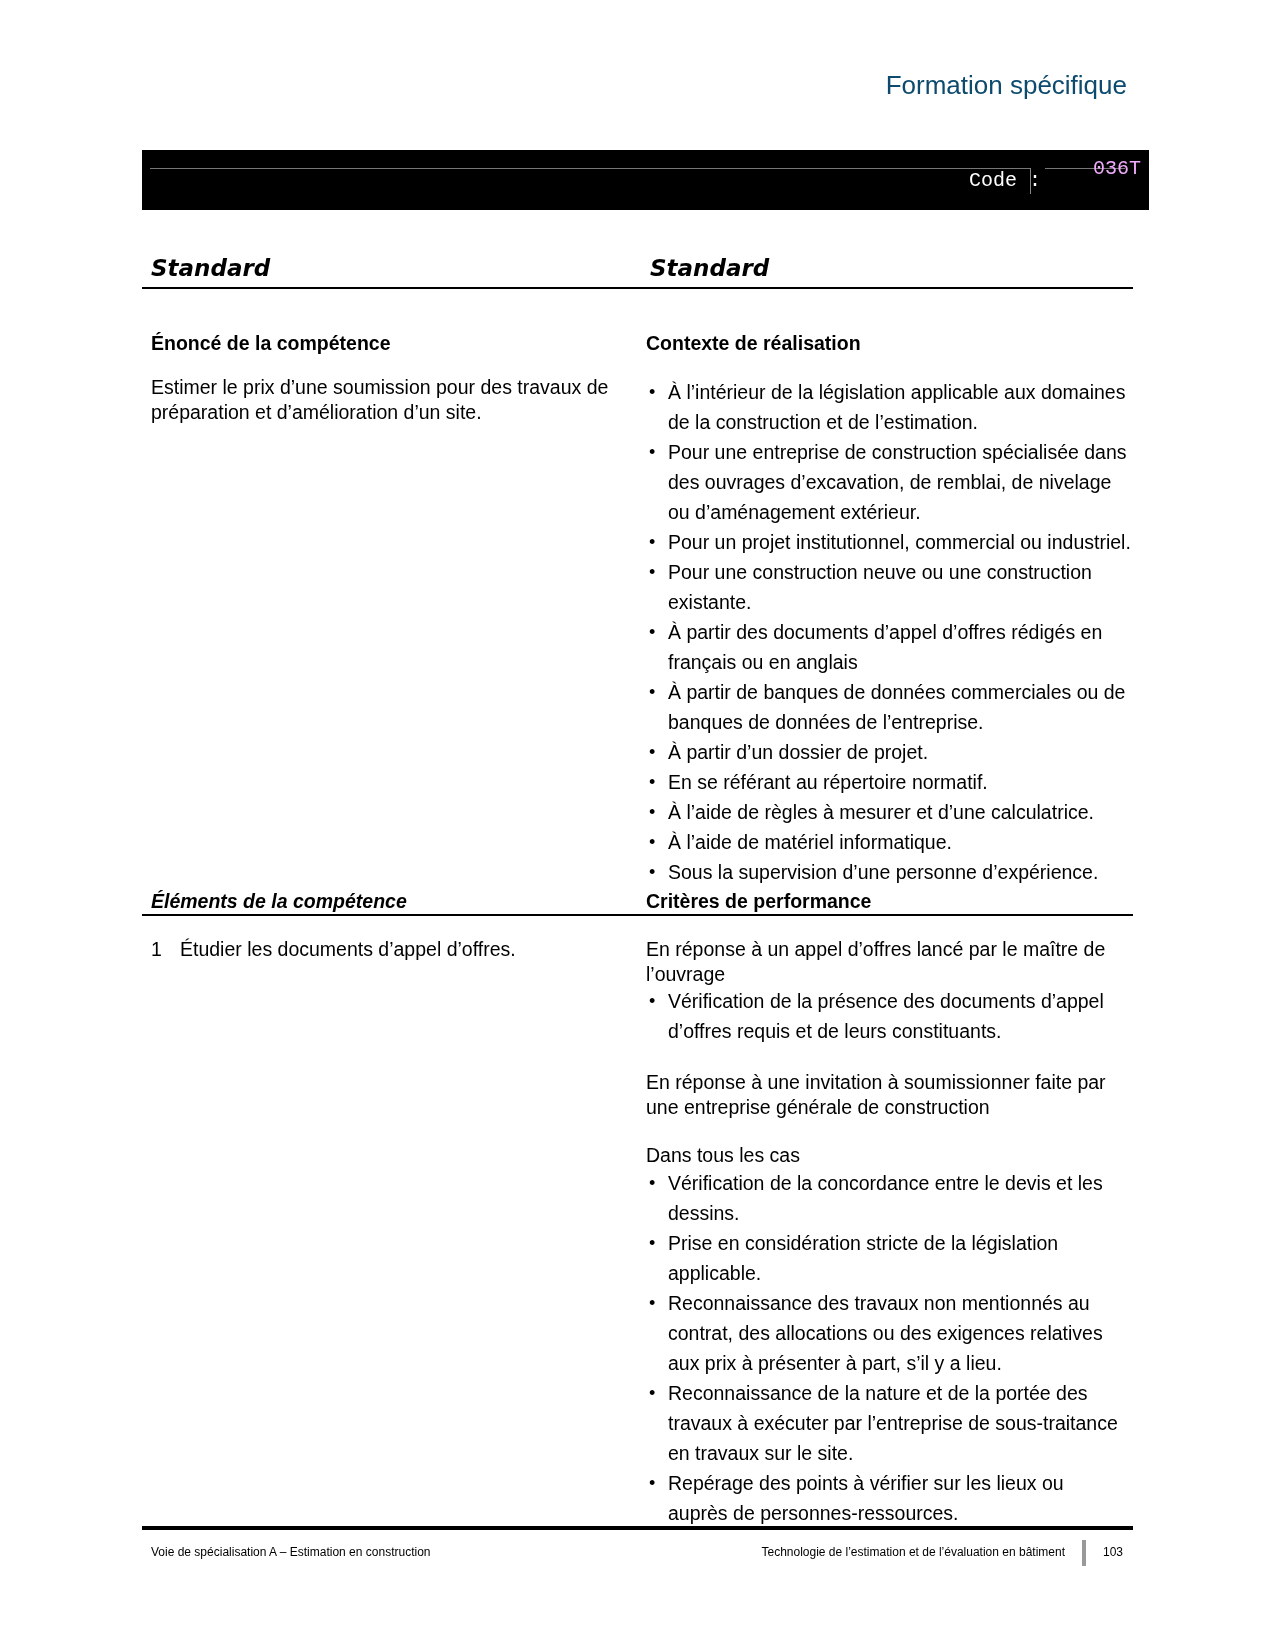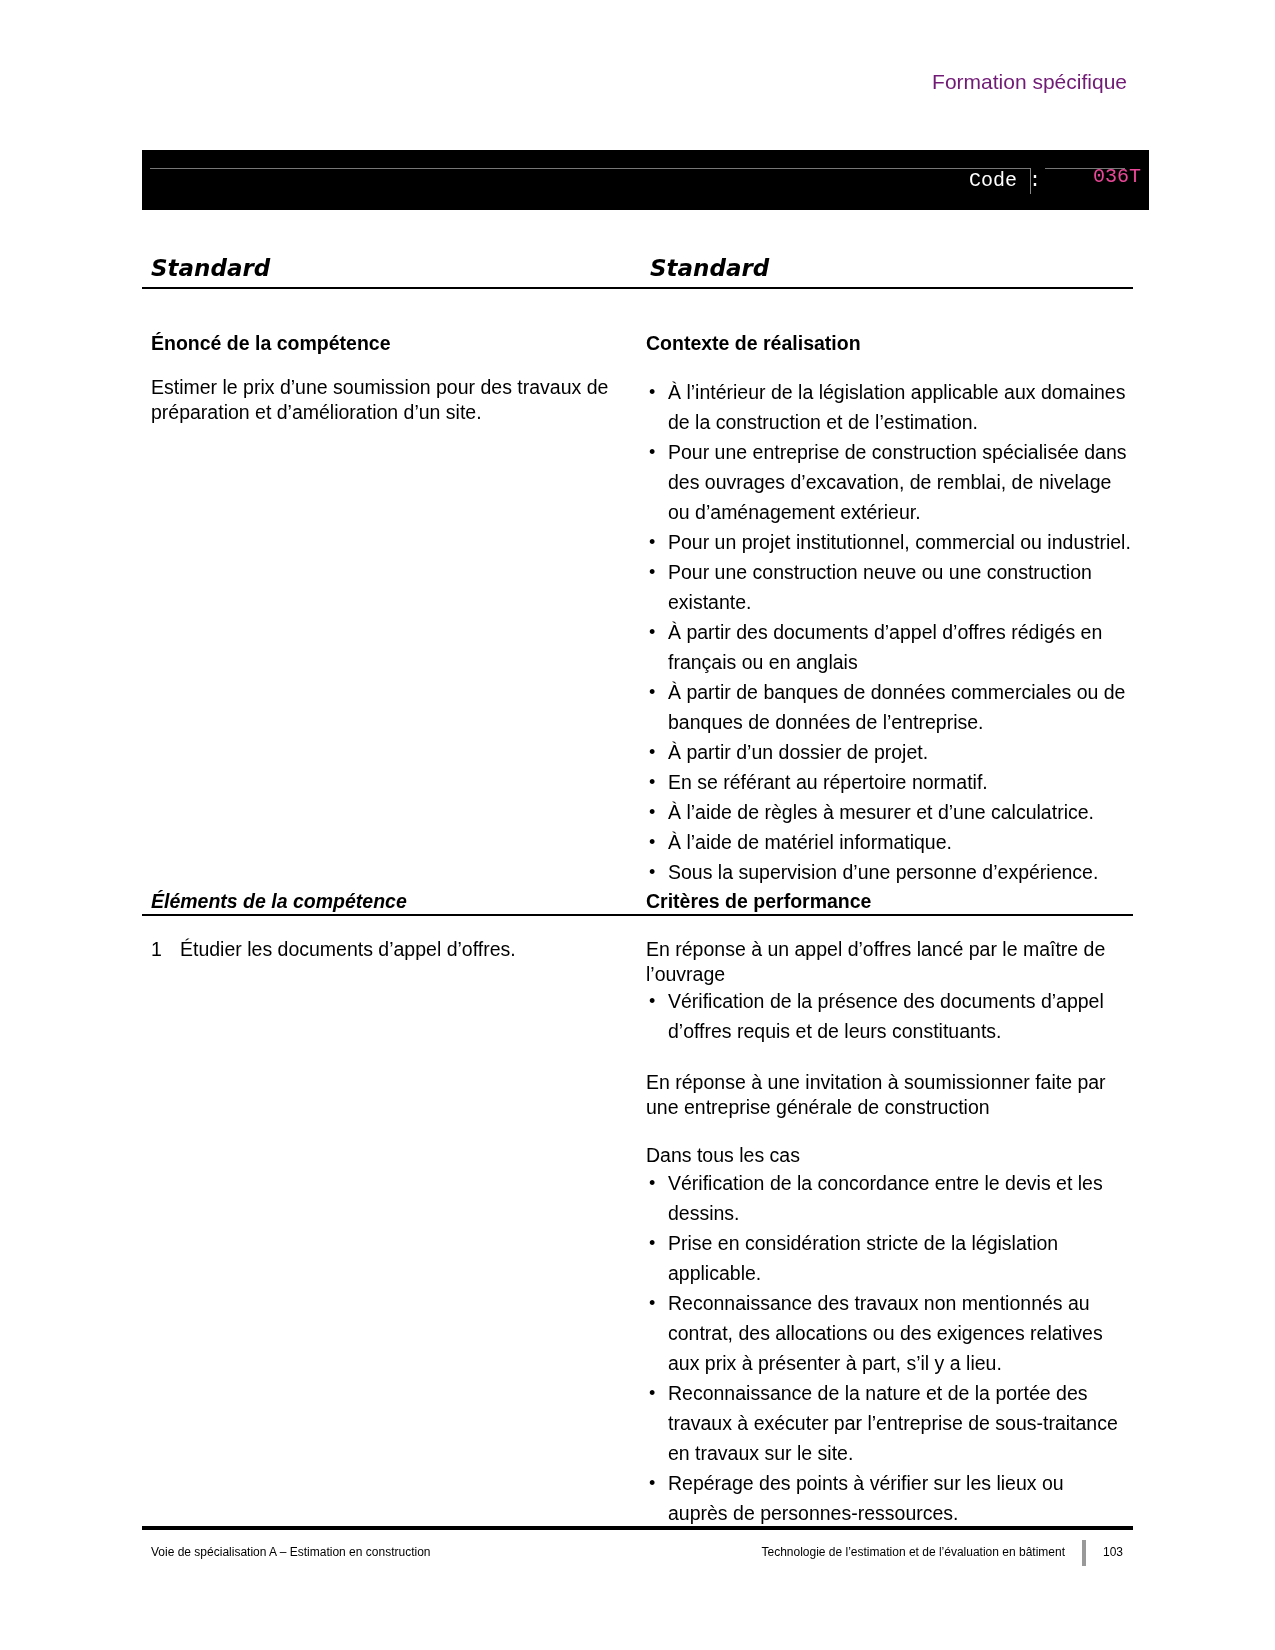--- a/index.html
+++ b/index.html
@@ -1,25 +1,25 @@
 <!DOCTYPE html>
 <html><head>
 <meta charset="utf-8">
 <style>
   html, body { margin: 0; padding: 0; background: #ffffff; }
   body { width: 1275px; height: 1650px; position: relative; overflow: hidden;
          font-family: "Liberation Sans", sans-serif; color: #000; }
   .abs { position: absolute; }
-  .running-head { top: 70px; right: 148px; font-size: 21px; color: #701a75; }
+  .running-head { top: 70px; right: 148px; font-size: 26px; color: #0c4a6e; }
   .code-bar { left: 142px; top: 150px; width: 1007px; height: 60px; background: #000; font-family: Liberation Mono, monospace; }
   .code-bar .inner-line { position: absolute; left: 8px; top: 18px; width: 880px; height: 1px; background: #777; }
   .code-bar .inner-line2 { position: absolute; left: 903px; top: 18px; width: 80px; height: 1px; background: #777; }
   .code-bar .sep { position: absolute; left: 888px; top: 18px; width: 1px; height: 26px; background: #888; }
   .code-label { position: absolute; right: 108px; top: 18px; font-size: 20px; color: #fff; line-height: 26px; }
-  .code-value { position: absolute; right: 8px; top: 14px; font-size: 20px; color: #ec4899; line-height: 26px; }
+  .code-value { position: absolute; right: 8px; top: 6px; font-size: 20px; color: #f0abfc; line-height: 26px; }
   .section-title { font-family: "DejaVu Sans", sans-serif; font-weight: bold; font-style: italic; font-size: 23px; top: 255px; }
   .rule-thick { left: 142px; width: 991px; height: 2px; background: #000; }
   .subhead { font-weight: bold; font-size: 19.5px; }
   .body { font-size: 19.5px; line-height: 24.5px; }
   ul.bullets { list-style: none; margin: 0; padding: 0; }
   ul.bullets li { position: relative; padding-left: 22px; font-size: 19.5px; line-height: 30px; }
   ul.bullets li::before { content: "•"; position: absolute; left: 3px; top: 0; font-size: 18px; }
   .footer-rule { left: 142px; top: 1526px; width: 991px; height: 4px; background: #000; }
   .footer-text { top: 1545px; font-size: 12px; }
   .footer-bar { left: 1082px; top: 1540px; width: 4px; height: 26px; background: #999; }

